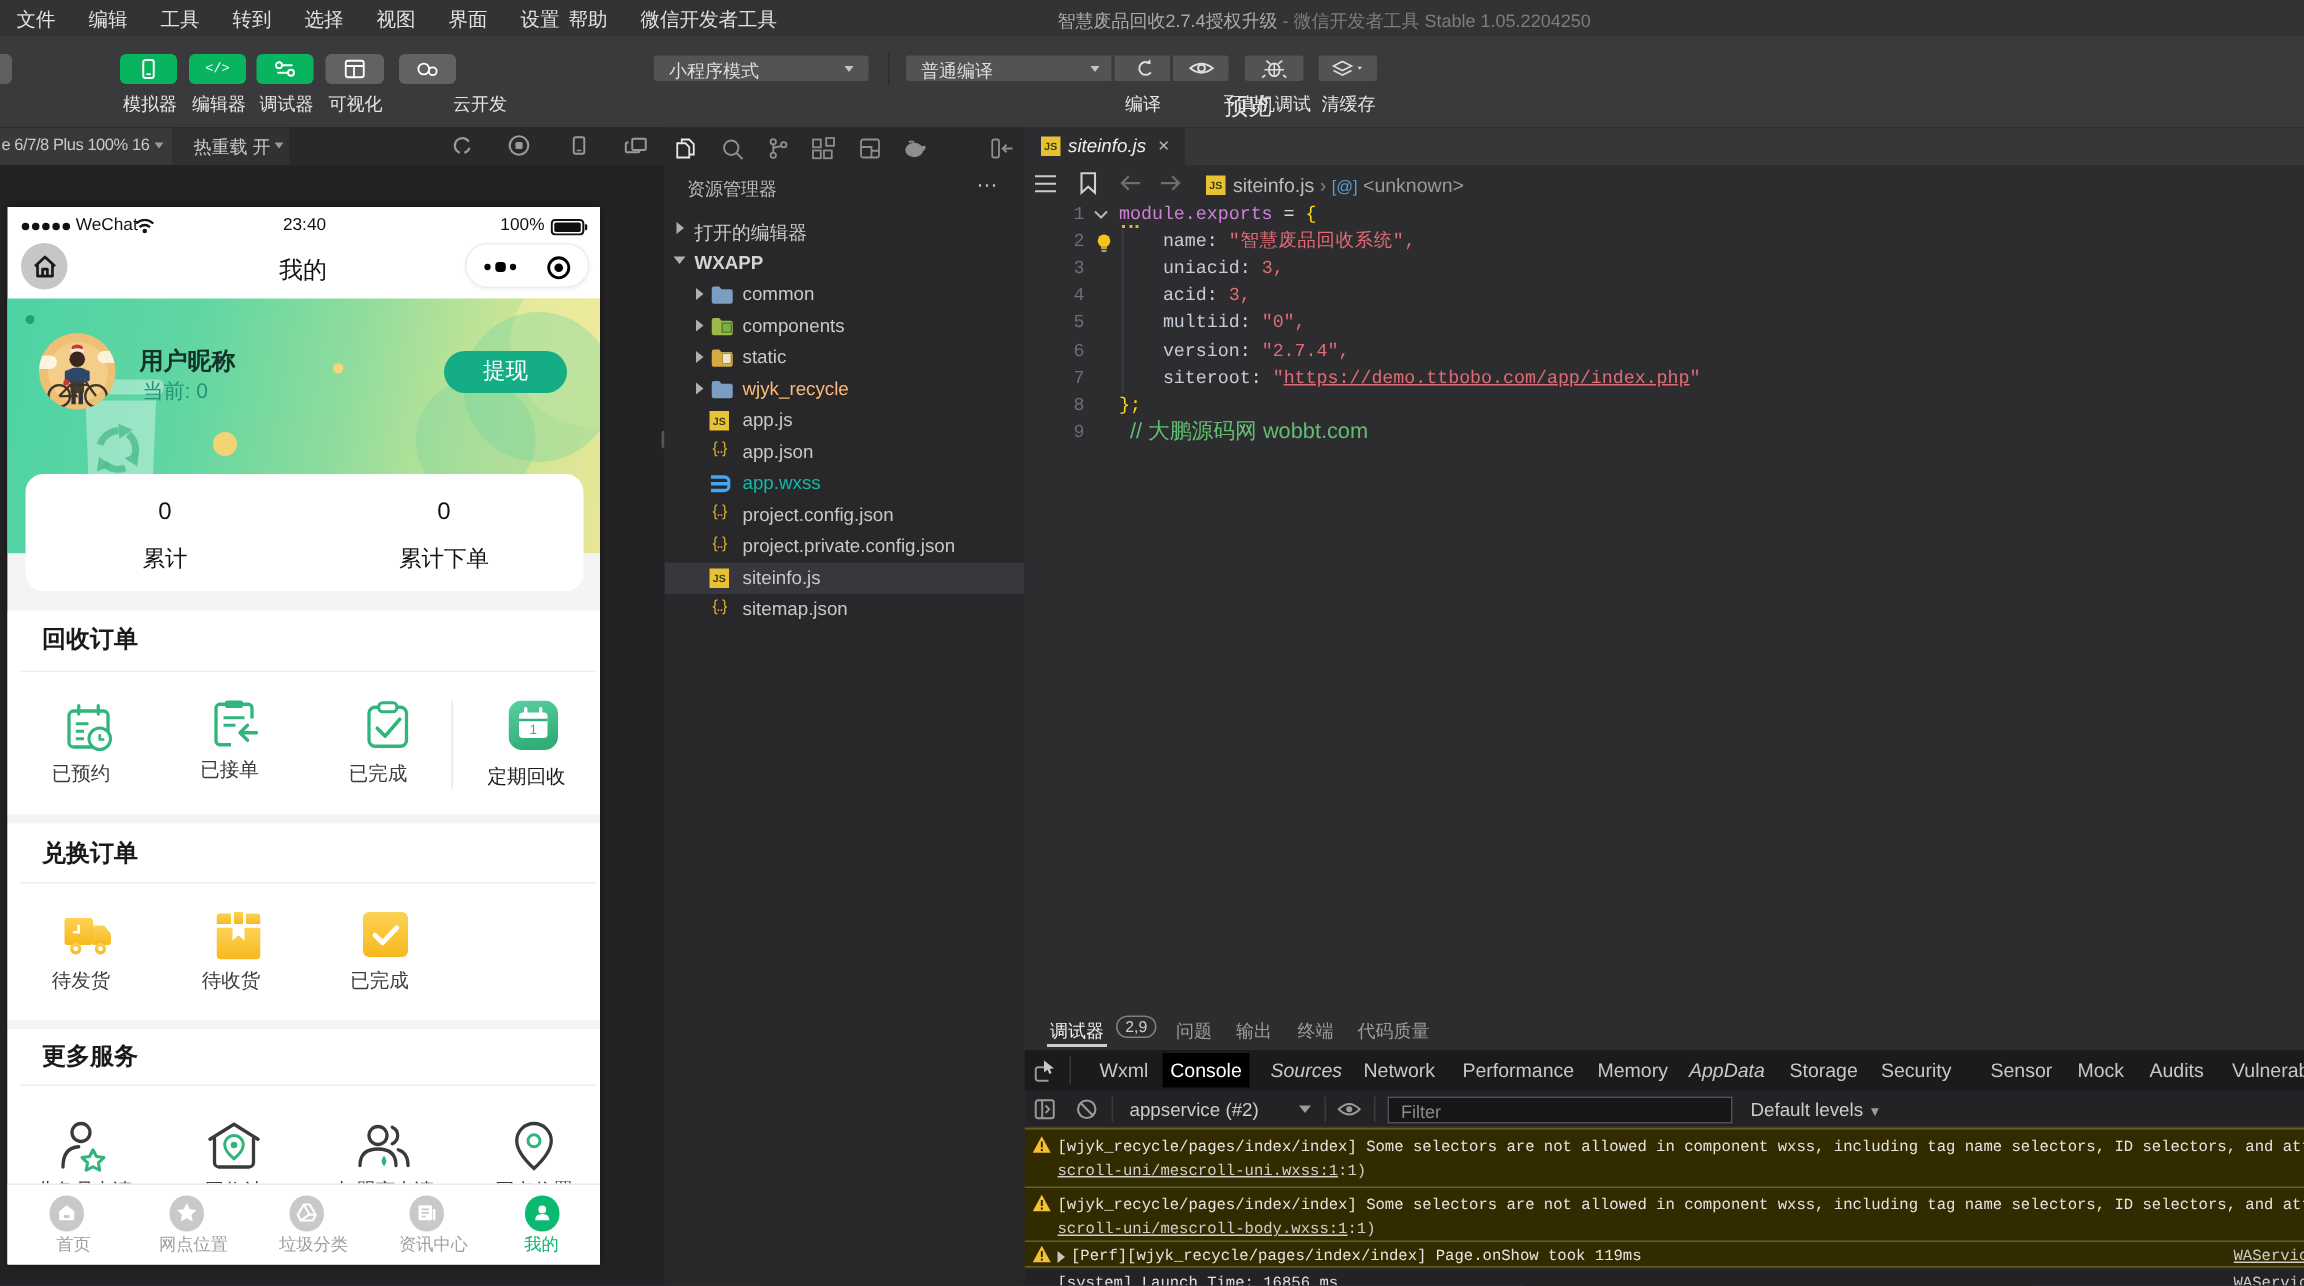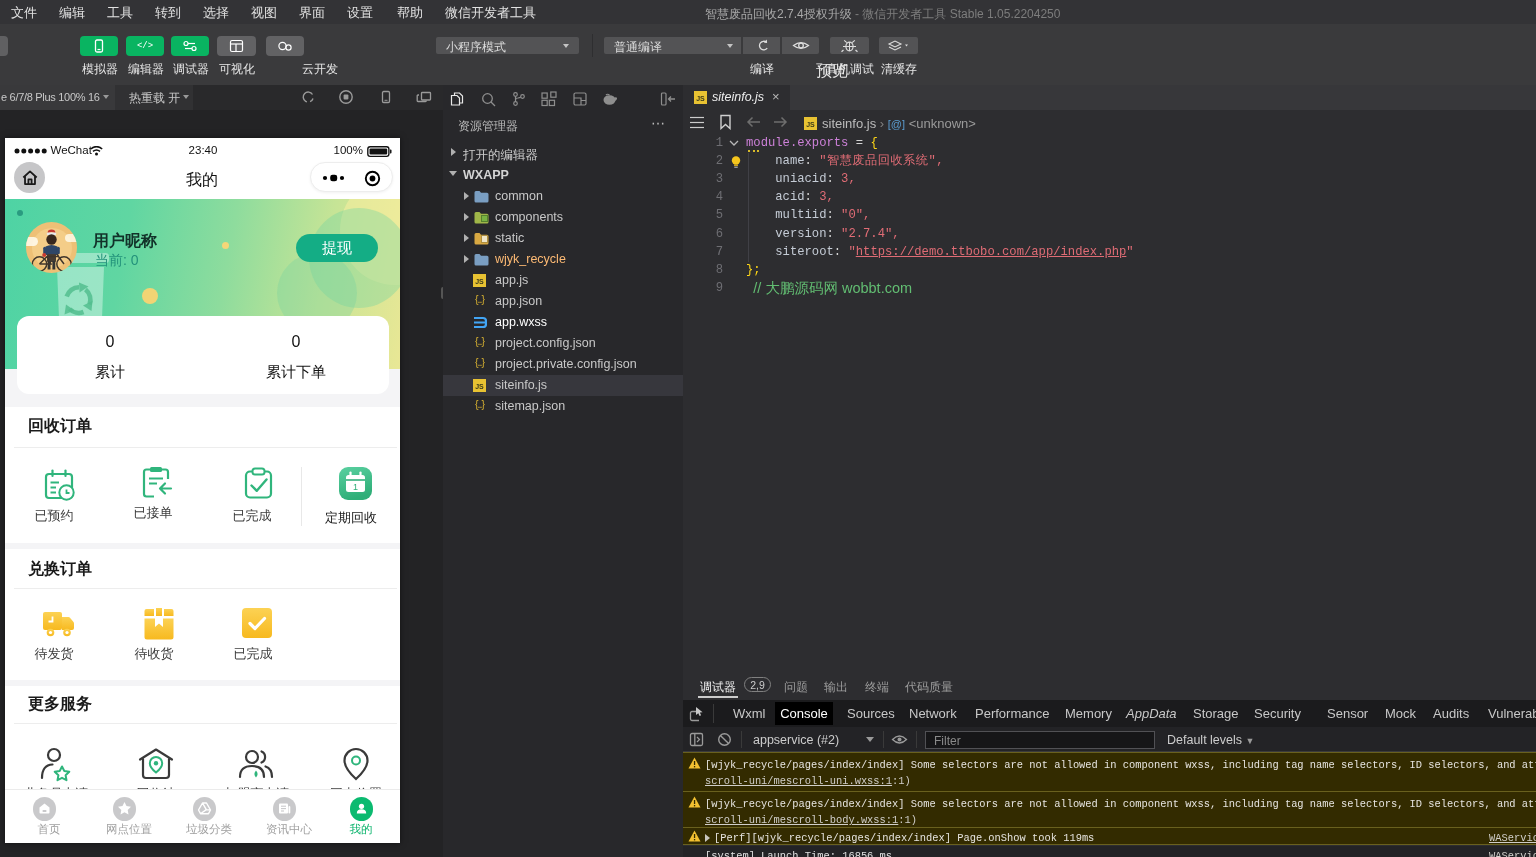--- a/index.html
+++ b/index.html
@@ -5,21 +5,21 @@
 html,body{width:1536px;height:857px;overflow:hidden;background:#2d2d30;font-family:"Liberation Sans",sans-serif;}
 .abs{position:absolute;}
 body{position:relative;}
 .mono{font-family:"Liberation Mono",monospace;}
 svg{display:block;}
 </style></head>
 <body>
 
 <div class="abs" style="left:0;top:0;width:1536px;height:24px;background:#333336;"></div>
 <div class="abs" style="left:11px;top:4px;font-size:13px;color:#e2e2e2;letter-spacing:0;">
-<span style="margin-right:22px;">文件</span><span style="margin-right:22px;">编辑</span><span style="margin-right:22px;">工具</span><span style="margin-right:22px;">转到</span><span style="margin-right:22px;">选择</span><span style="margin-right:22px;">视图</span><span style="margin-right:22px;">界面</span><span style="margin-right:24px;text-align:center;">设置</span><span style="margin-right:22px;">帮助</span><span>微信开发者工具</span>
+<span style="margin-right:22px;">文件</span><span style="margin-right:22px;">编辑</span><span style="margin-right:22px;">工具</span><span style="margin-right:22px;">转到</span><span style="margin-right:22px;">选择</span><span style="margin-right:22px;">视图</span><span style="margin-right:22px;">界面</span><span style="margin-right:6px;text-align:center;">设置</span><span style="margin-right:22px;">帮助</span><span>微信开发者工具</span>
 </div>
 <div class="abs" style="left:705px;top:5.5px;font-size:12px;color:#a9a9a9;">智慧废品回收2.7.4授权升级 <span style="color:#7d7d7d;">- 微信开发者工具 Stable 1.05.2204250</span></div>
 
 <div class="abs" style="left:0;top:24px;width:1536px;height:61px;background:#3a3a3c;"></div>
 <div class="abs" style="left:-30px;top:36px;width:38px;height:20px;background:#606062;border-radius:4px;"></div>
 
 <div class="abs" style="left:80px;top:36px;width:38px;height:20px;background:#09b461;border-radius:4px;">
  <svg width="38" height="20" viewBox="0 0 38 20">
       <rect x="15.5" y="4" width="7" height="12" rx="1.5" fill="none" stroke="#fff" stroke-width="1.3"></rect>
       <line x1="17.5" y1="13.5" x2="20.5" y2="13.5" stroke="#fff" stroke-width="1.2"></line>
@@ -465,21 +465,21 @@
    <span class="abs" style="left:52px;top:3px;font-size:12.5px;color:#c8c8c8;">app.js</span>
  </div>
  <div class="abs" style="left:0;top:206px;width:240px;height:21px;">
    <span class="abs" style="left:29px;top:2px;width:15px;color:#d6b031;font-size:10.5px;text-align:center;letter-spacing:-1px;">{..}</span>
    <span class="abs" style="left:52px;top:3px;font-size:12.5px;color:#c8c8c8;">app.json</span>
  </div>
  <div class="abs" style="left:0;top:227px;width:240px;height:21px;">
    <svg class="abs" style="left:30px;top:4px;" width="14" height="13" viewBox="0 0 14 13">
         <path d="M 1 2 L 10 2 A 3 3 0 0 1 13 5 L 13 8 A 3 3 0 0 1 10 11 L 1 11 M 1 6.5 L 13 6.5" fill="none" stroke="#42a5f5" stroke-width="2.2"></path>
       </svg>
-   <span class="abs" style="left:52px;top:3px;font-size:12.5px;color:#ffffff;">app.wxss</span>
+   <span class="abs" style="left:52px;top:3px;font-size:12.5px;color:#14b8a6;">app.wxss</span>
  </div>
  <div class="abs" style="left:0;top:248px;width:240px;height:21px;">
    <span class="abs" style="left:29px;top:2px;width:15px;color:#d6b031;font-size:10.5px;text-align:center;letter-spacing:-1px;">{..}</span>
    <span class="abs" style="left:52px;top:3px;font-size:12.5px;color:#c8c8c8;">project.config.json</span>
  </div>
  <div class="abs" style="left:0;top:269px;width:240px;height:21px;">
    <span class="abs" style="left:29px;top:2px;width:15px;color:#d6b031;font-size:10.5px;text-align:center;letter-spacing:-1px;">{..}</span>
    <span class="abs" style="left:52px;top:3px;font-size:12.5px;color:#c8c8c8;">project.private.config.json</span>
  </div>
  <div class="abs" style="left:0;top:290px;width:240px;height:21px;background:#37373d;">
@@ -552,21 +552,21 @@
  <span class="abs" style="left:222px;top:6px;font-size:12px;color:#9c9c9c;">代码质量</span>
 
  <div class="abs" style="left:0;top:27px;width:853px;height:27px;background:#1b1b1d;"></div>
  <svg class="abs" style="left:6px;top:32px;" width="17" height="17" viewBox="0 0 17 17">
       <path d="M 11 6.5 L 3 6.5 A 1.5 1.5 0 0 0 1.5 8 L 1.5 14 A 1.5 1.5 0 0 0 3 15.5 L 10 15.5" fill="none" stroke="#9a9a9a" stroke-width="1.3"></path>
       <path d="M 7 2 L 7 10 L 9.3 8.2 L 10.6 11 L 12.1 10.3 L 10.8 7.6 L 13.6 7.2 Z" fill="#c8c8c8"></path>
     </svg>
  <div class="abs" style="left:30px;top:31px;width:1px;height:19px;background:#3a3a3a;"></div>
  <span class="abs" style="left:50px;top:33px;font-size:13px;color:#c8c8c8;">Wxml</span>
  <div class="abs" style="left:92px;top:29px;width:58px;height:23px;background:#000;color:#fff;font-size:13px;text-align:center;line-height:23px;">Console</div>
- <span class="abs" style="left:164px;top:33px;font-size:13px;color:#c8c8c8;">Sources</span>
+ <span class="abs" style="left:164px;top:33px;font-size:13px;color:#c8c8c8;font-style:italic;">Sources</span>
  <span class="abs" style="left:226px;top:33px;font-size:13px;color:#c8c8c8;">Network</span>
  <span class="abs" style="left:292px;top:33px;font-size:13px;color:#c8c8c8;">Performance</span>
  <span class="abs" style="left:382px;top:33px;font-size:13px;color:#c8c8c8;">Memory</span>
  <span class="abs" style="left:443px;top:33px;font-size:13px;color:#c8c8c8;font-style:italic;">AppData</span>
  <span class="abs" style="left:510px;top:33px;font-size:13px;color:#c8c8c8;">Storage</span>
  <span class="abs" style="left:571px;top:33px;font-size:13px;color:#c8c8c8;">Security</span>
  <span class="abs" style="left:644px;top:33px;font-size:13px;color:#c8c8c8;">Sensor</span>
  <span class="abs" style="left:702px;top:33px;font-size:13px;color:#c8c8c8;">Mock</span>
  <span class="abs" style="left:750px;top:33px;font-size:13px;color:#c8c8c8;">Audits</span>
  <span class="abs" style="left:805px;top:33px;font-size:13px;color:#c8c8c8;">Vulnerabilities</span>

